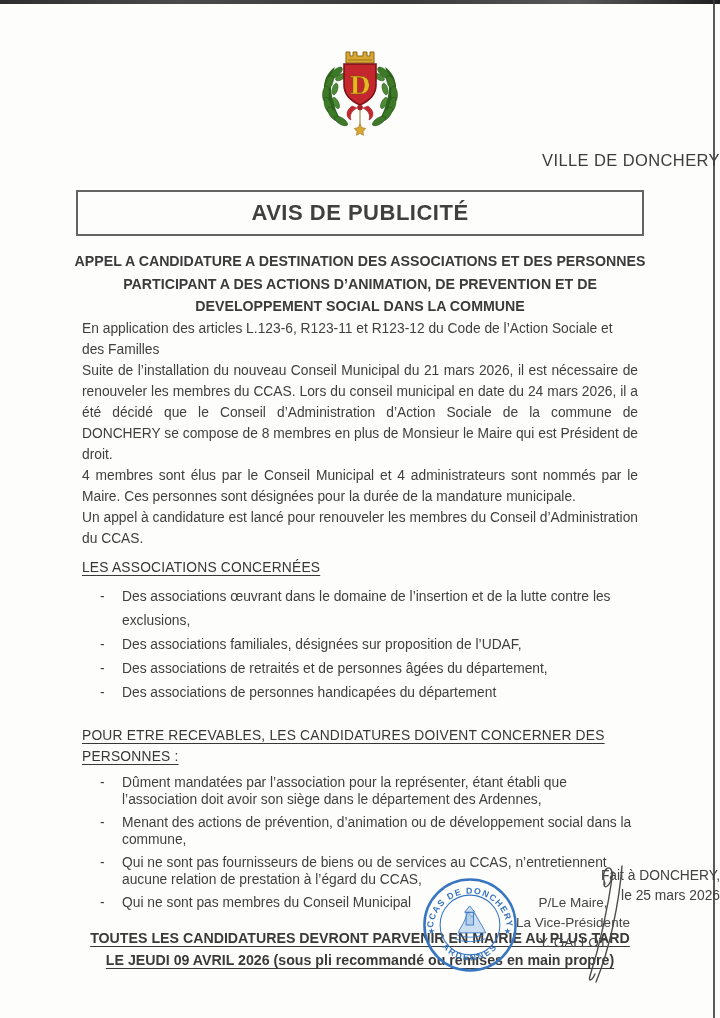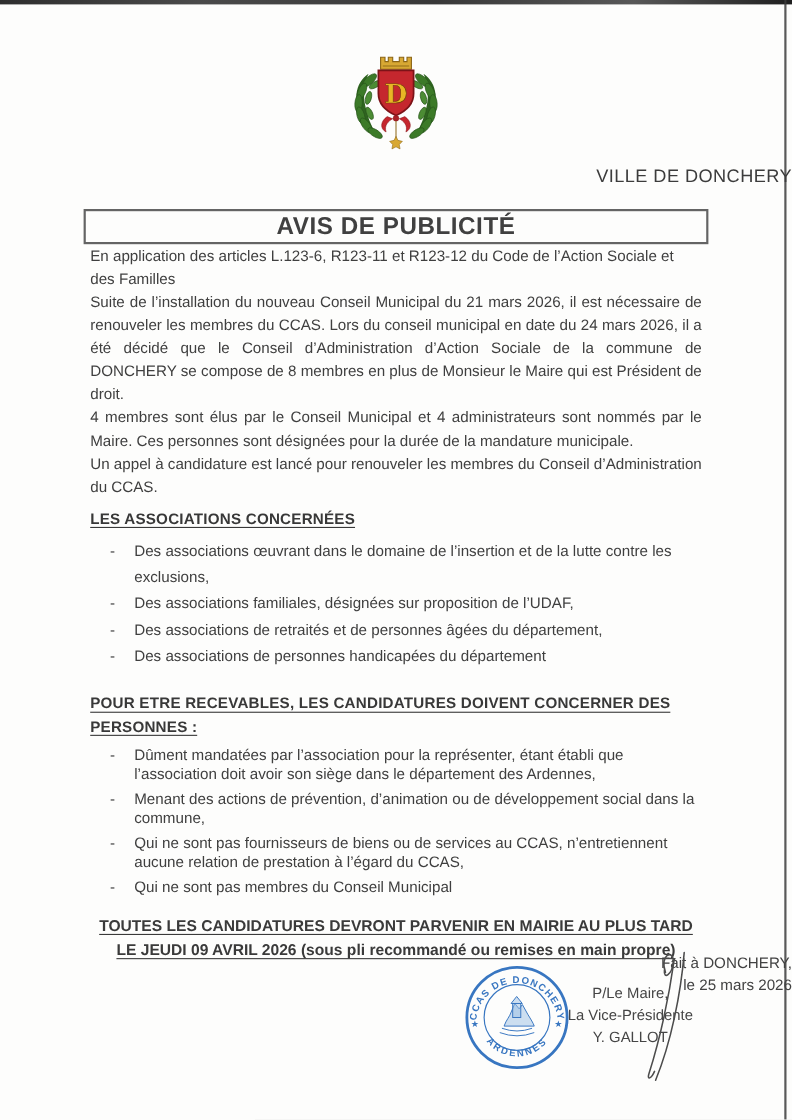--- a/index.html
+++ b/index.html
@@ -8,32 +8,32 @@
     background:#fdfdfc;overflow:hidden;
     font-family:"Liberation Sans",sans-serif;color:#3f3f3f;
   }
   .scan-top{position:absolute;top:0;left:0;width:720px;height:4px;
     background:linear-gradient(90deg,#2e2e2e,#4a4a4a 25%,#383838 55%,#585858 80%,#1f1f1f);}
   .scan-right{position:absolute;top:0;left:713px;width:2px;height:1018px;background:#3c3c3c;opacity:.85;}
 
   .crest{display:block;margin:44px auto 0;}
   .city-name{margin-top:12px;text-align:right;font-size:16.5px;letter-spacing:.4px;color:#3c3c3c;}
 
-  .title-box{box-sizing:border-box;width:568px;height:32px;margin:20px auto 0;
+  .title-box{box-sizing:border-box;width:568px;height:46px;margin:20px auto 12px;
     border:2px solid #646464;display:flex;align-items:center;justify-content:center;}
   .title-box span{font-size:22px;font-weight:bold;letter-spacing:.5px;color:#404040;}
 
   .subtitle{margin-top:14px;text-align:center;font-weight:bold;font-size:14.2px;
     line-height:22.5px;color:#3b3b3b;}
 
   .content{padding:0 82px;font-size:13.8px;line-height:21px;text-align:left;}
   .content p{margin:0;}
   .just{text-align:justify;}
   .mt12{margin-top:12px;} .mt6{margin-top:6px;}
-  .heading{font-size:13.8px;font-weight:bold;color:#383838;letter-spacing:.2px;margin:8px 0 0;
+  .heading{font-size:13.8px;font-weight:normal;color:#383838;letter-spacing:.2px;margin:8px 0 0;
     text-decoration:underline;text-underline-offset:3px;text-decoration-thickness:1.3px;}
   .h2gap{margin-top:20px;}
 
   ul.bullets{list-style:none;margin:7px 0 0;padding:0;}
   ul.bullets li{position:relative;padding-left:40px;}
   ul.bullets li::before{content:"-";position:absolute;left:18px;top:0;}
   ul.list1 li{line-height:24px;}
   ul.list2 li{line-height:17px;margin-top:6px;}
 
   .deadline{margin-top:16px;text-align:center;font-weight:bold;font-size:14.2px;
@@ -103,20 +103,25 @@
       <path d="M55,80 l1.8,3.6 4,.9 -2.8,2.9 .7,4 -3.7,-1.9 -3.7,1.9 .7,-4 -2.8,-2.9 4,-.9 z" fill="#d8a833" stroke="#8a6415" stroke-width="0.5"></path>
     </g>
   </svg>
 
   <div class="city-name">VILLE DE DONCHERY</div>
 
   <div class="title-box">
     <span>AVIS DE PUBLICITÉ</span>
   </div>
 
+  <div class="subtitle">
+    <div>APPEL A CANDIDATURE A DESTINATION DES ASSOCIATIONS ET DES PERSONNES</div>
+    <div>PARTICIPANT A DES ACTIONS D’ANIMATION, DE PREVENTION ET DE</div>
+    <div>DEVELOPPEMENT SOCIAL DANS LA COMMUNE</div>
+  </div>
 
   <div class="content">
     <p class="mt12">En application des articles L.123-6, R123-11 et R123-12 du Code de l’Action Sociale et des Familles</p>
     <p class="just mt6">Suite de l’installation du nouveau Conseil Municipal du 21 mars 2026, il est nécessaire de renouveler les membres du CCAS. Lors du conseil municipal en date du 24 mars 2026, il a été décidé que le Conseil d’Administration d’Action Sociale de la commune de DONCHERY se compose de 8 membres en plus de Monsieur le Maire qui est Président de droit.</p>
     <p class="just mt6">4 membres sont élus par le Conseil Municipal et 4 administrateurs sont nommés par le Maire. Ces personnes sont désignées pour la durée de la mandature municipale.</p>
     <p class="mt6">Un appel à candidature est lancé pour renouveler les membres du Conseil d’Administration du CCAS.</p>
 
     <h3 class="heading mt6">LES ASSOCIATIONS CONCERNÉES</h3>
     <ul class="bullets list1">
       <li>Des associations œuvrant dans le domaine de l’insertion et de la lutte contre les exclusions,</li>

